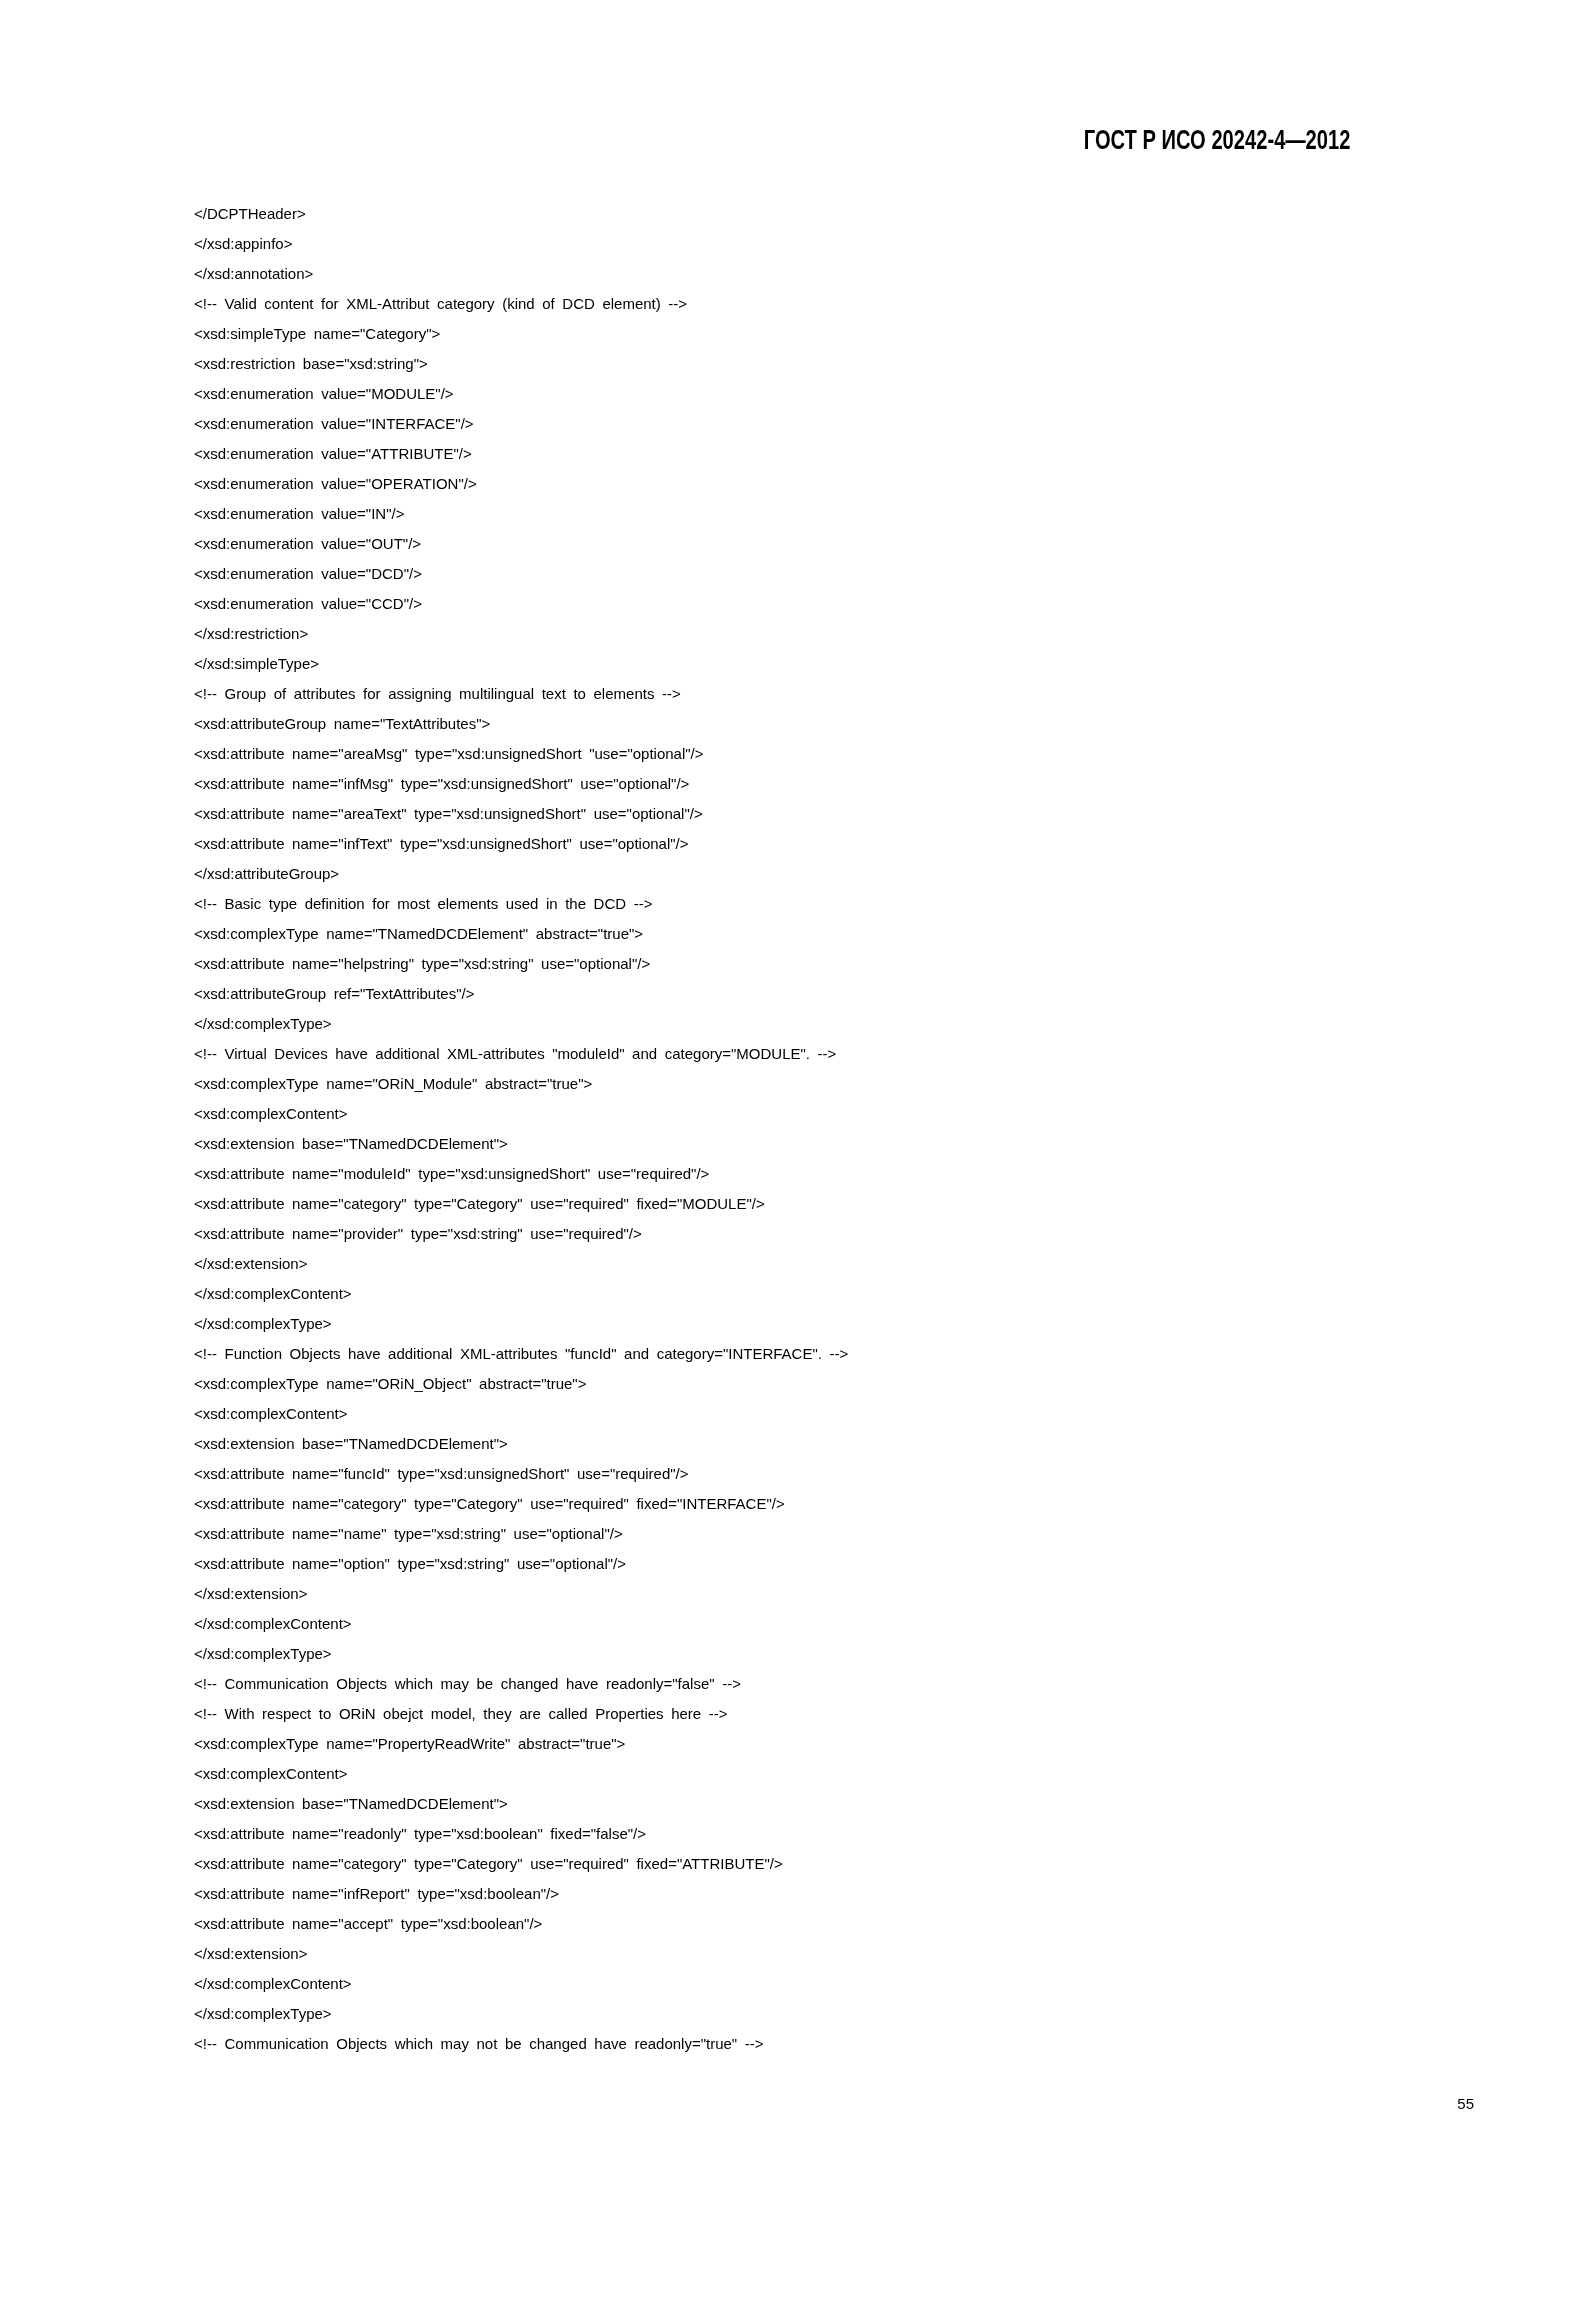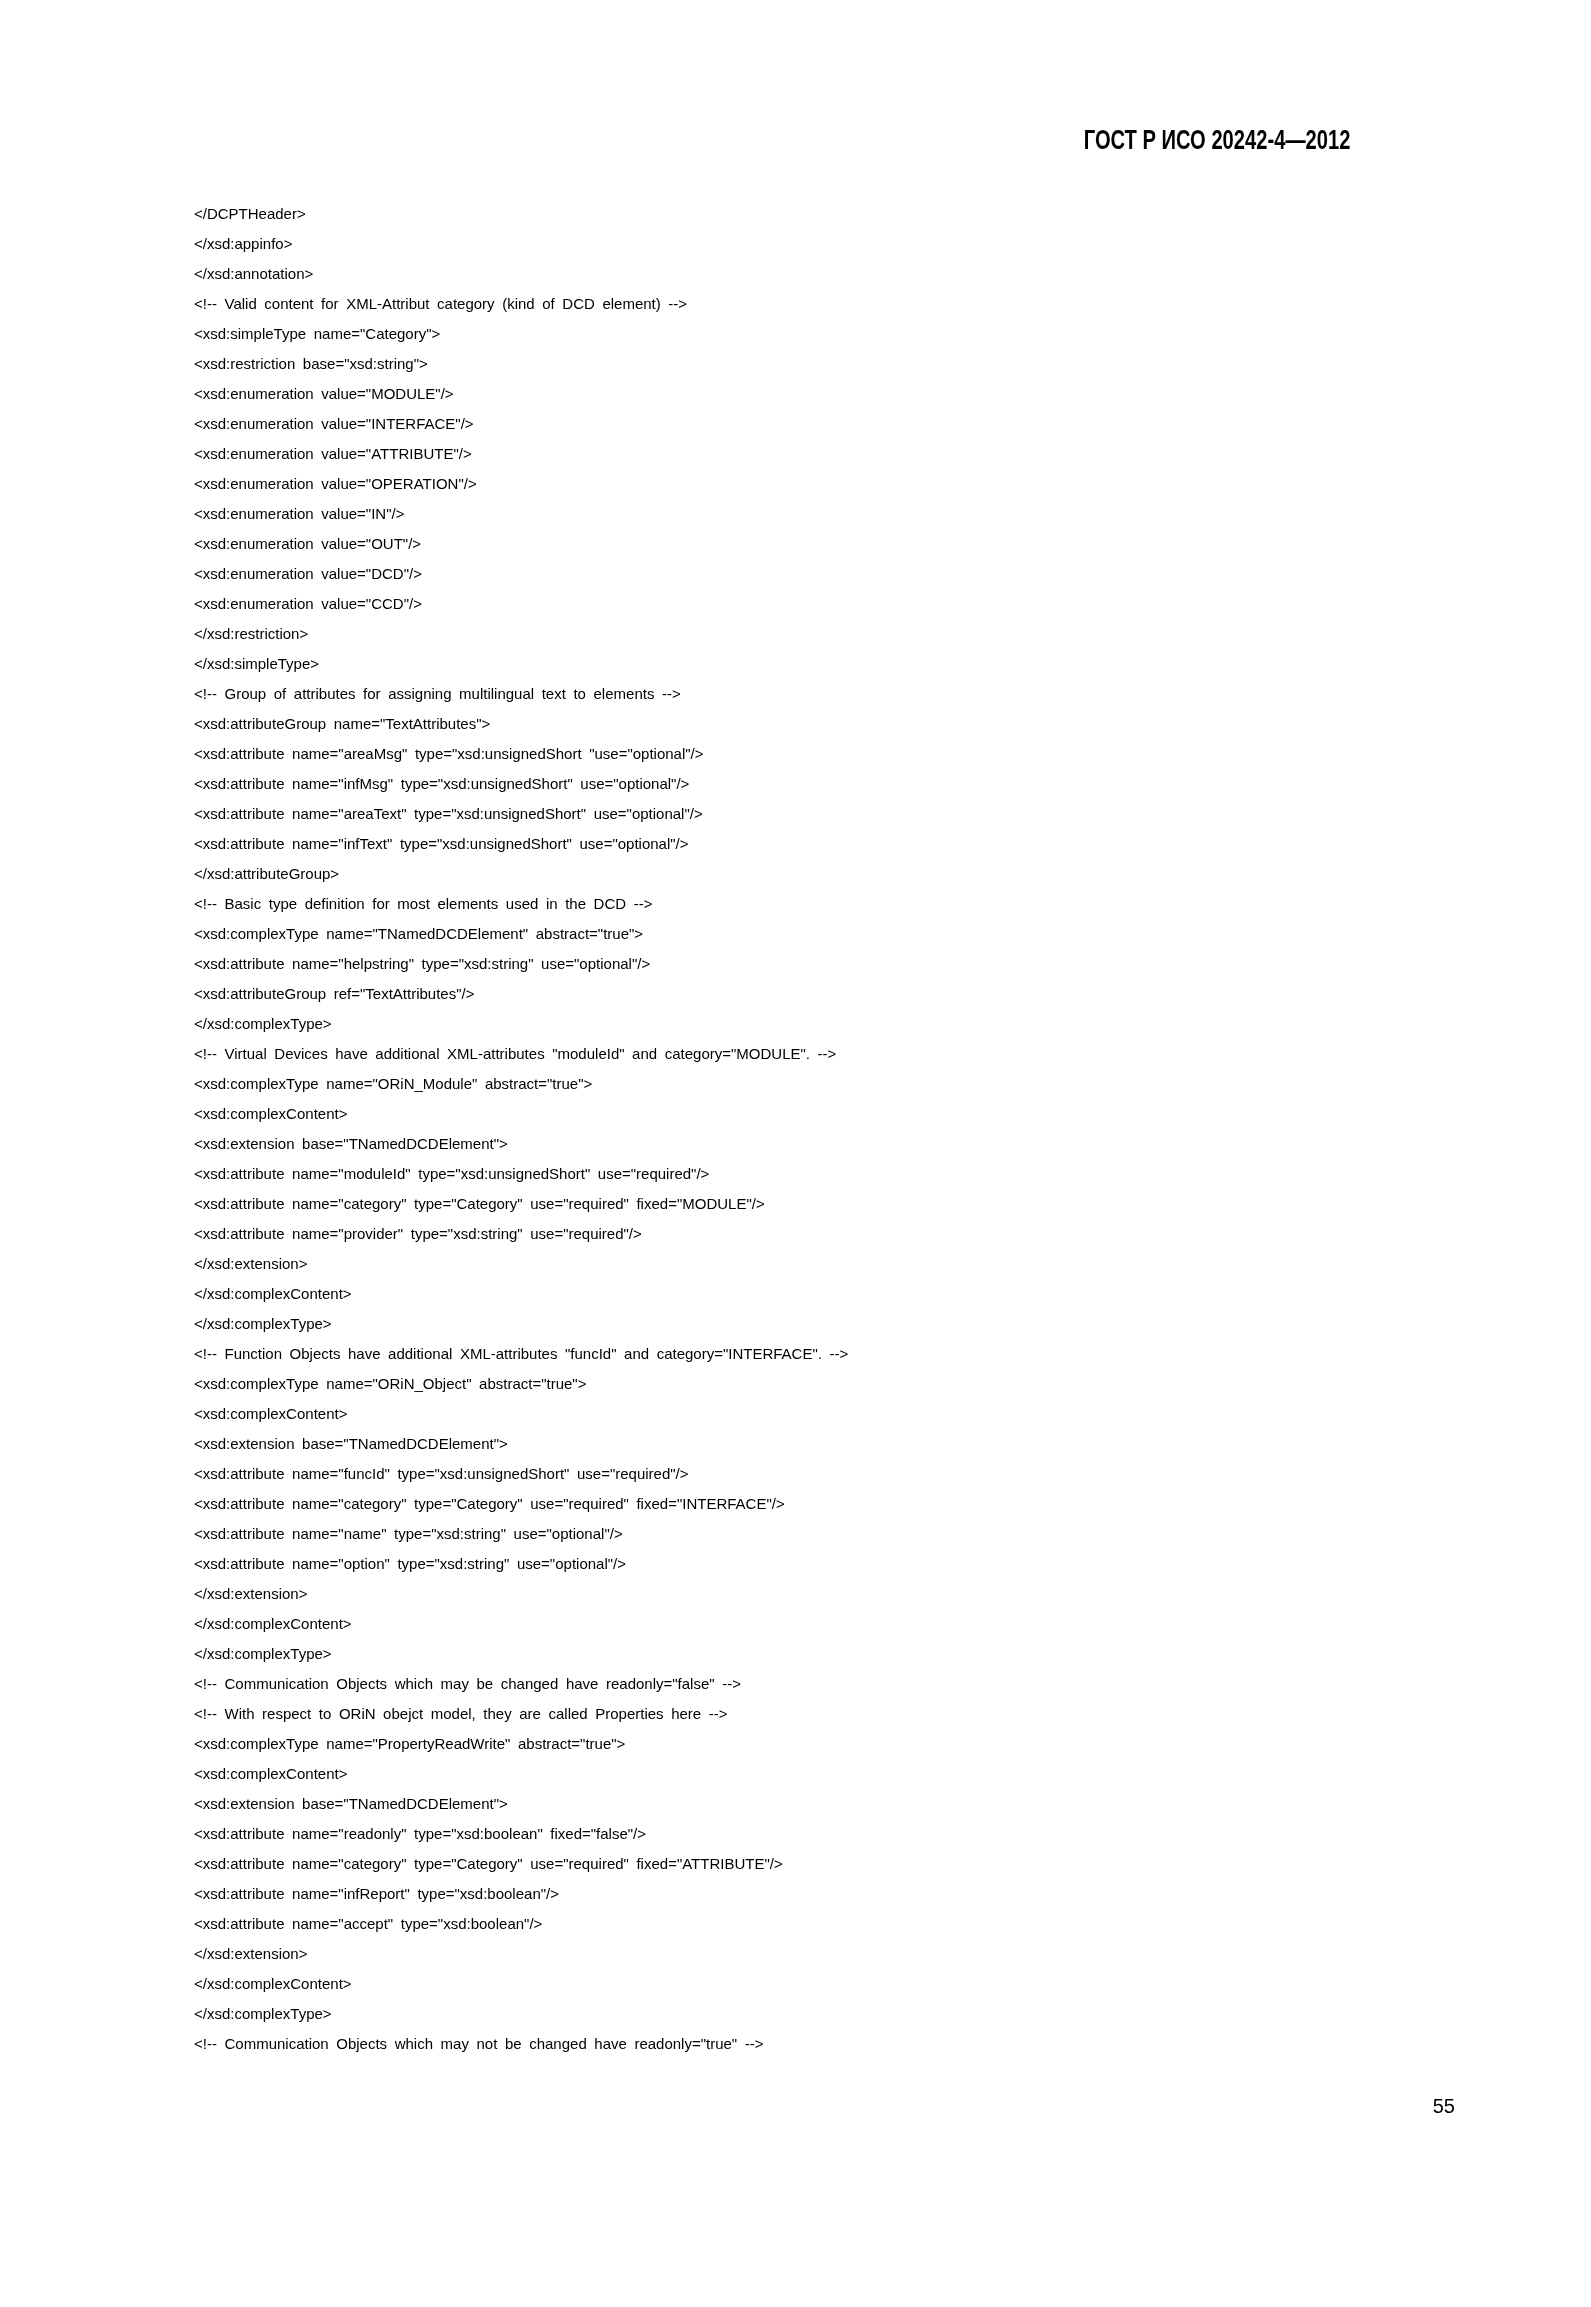--- a/index.html
+++ b/index.html
@@ -36,22 +36,22 @@
     line-height: 30px;
     word-spacing: 3.4px;
     white-space: pre;
   }
   .code-line {
     height: 30px;
   }
   .page-footer {
     position: absolute;
     top: 2095px;
-    right: 136px;
-    font-size: 20px;
+    right: 117px;
+    font-size: 15px;
   }
 </style>
 </head>
 <body>
 
 <div class="page">
 
   <div class="page-header">ГОСТ Р ИСО 20242-4—2012</div>
 
   <div class="code-block"><div class="code-line">&lt;/DCPTHeader&gt;</div><div class="code-line">&lt;/xsd:appinfo&gt;</div><div class="code-line">&lt;/xsd:annotation&gt;</div><div class="code-line">&lt;!-- Valid content for XML-Attribut category (kind of DCD element) --&gt;</div><div class="code-line">&lt;xsd:simpleType name="Category"&gt;</div><div class="code-line">&lt;xsd:restriction base="xsd:string"&gt;</div><div class="code-line">&lt;xsd:enumeration value="MODULE"/&gt;</div><div class="code-line">&lt;xsd:enumeration value="INTERFACE"/&gt;</div><div class="code-line">&lt;xsd:enumeration value="ATTRIBUTE"/&gt;</div><div class="code-line">&lt;xsd:enumeration value="OPERATION"/&gt;</div><div class="code-line">&lt;xsd:enumeration value="IN"/&gt;</div><div class="code-line">&lt;xsd:enumeration value="OUT"/&gt;</div><div class="code-line">&lt;xsd:enumeration value="DCD"/&gt;</div><div class="code-line">&lt;xsd:enumeration value="CCD"/&gt;</div><div class="code-line">&lt;/xsd:restriction&gt;</div><div class="code-line">&lt;/xsd:simpleType&gt;</div><div class="code-line">&lt;!-- Group of attributes for assigning multilingual text to elements --&gt;</div><div class="code-line">&lt;xsd:attributeGroup name="TextAttributes"&gt;</div><div class="code-line">&lt;xsd:attribute name="areaMsg" type="xsd:unsignedShort "use="optional"/&gt;</div><div class="code-line">&lt;xsd:attribute name="infMsg" type="xsd:unsignedShort" use="optional"/&gt;</div><div class="code-line">&lt;xsd:attribute name="areaText" type="xsd:unsignedShort" use="optional"/&gt;</div><div class="code-line">&lt;xsd:attribute name="infText" type="xsd:unsignedShort" use="optional"/&gt;</div><div class="code-line">&lt;/xsd:attributeGroup&gt;</div><div class="code-line">&lt;!-- Basic type definition for most elements used in the DCD --&gt;</div><div class="code-line">&lt;xsd:complexType name="TNamedDCDElement" abstract="true"&gt;</div><div class="code-line">&lt;xsd:attribute name="helpstring" type="xsd:string" use="optional"/&gt;</div><div class="code-line">&lt;xsd:attributeGroup ref="TextAttributes"/&gt;</div><div class="code-line">&lt;/xsd:complexType&gt;</div><div class="code-line">&lt;!-- Virtual Devices have additional XML-attributes "moduleId" and category="MODULE". --&gt;</div><div class="code-line">&lt;xsd:complexType name="ORiN_Module" abstract="true"&gt;</div><div class="code-line">&lt;xsd:complexContent&gt;</div><div class="code-line">&lt;xsd:extension base="TNamedDCDElement"&gt;</div><div class="code-line">&lt;xsd:attribute name="moduleId" type="xsd:unsignedShort" use="required"/&gt;</div><div class="code-line">&lt;xsd:attribute name="category" type="Category" use="required" fixed="MODULE"/&gt;</div><div class="code-line">&lt;xsd:attribute name="provider" type="xsd:string" use="required"/&gt;</div><div class="code-line">&lt;/xsd:extension&gt;</div><div class="code-line">&lt;/xsd:complexContent&gt;</div><div class="code-line">&lt;/xsd:complexType&gt;</div><div class="code-line">&lt;!-- Function Objects have additional XML-attributes "funcId" and category="INTERFACE". --&gt;</div><div class="code-line">&lt;xsd:complexType name="ORiN_Object" abstract="true"&gt;</div><div class="code-line">&lt;xsd:complexContent&gt;</div><div class="code-line">&lt;xsd:extension base="TNamedDCDElement"&gt;</div><div class="code-line">&lt;xsd:attribute name="funcId" type="xsd:unsignedShort" use="required"/&gt;</div><div class="code-line">&lt;xsd:attribute name="category" type="Category" use="required" fixed="INTERFACE"/&gt;</div><div class="code-line">&lt;xsd:attribute name="name" type="xsd:string" use="optional"/&gt;</div><div class="code-line">&lt;xsd:attribute name="option" type="xsd:string" use="optional"/&gt;</div><div class="code-line">&lt;/xsd:extension&gt;</div><div class="code-line">&lt;/xsd:complexContent&gt;</div><div class="code-line">&lt;/xsd:complexType&gt;</div><div class="code-line">&lt;!-- Communication Objects which may be changed have readonly="false" --&gt;</div><div class="code-line">&lt;!-- With respect to ORiN obejct model, they are called Properties here --&gt;</div><div class="code-line">&lt;xsd:complexType name="PropertyReadWrite" abstract="true"&gt;</div><div class="code-line">&lt;xsd:complexContent&gt;</div><div class="code-line">&lt;xsd:extension base="TNamedDCDElement"&gt;</div><div class="code-line">&lt;xsd:attribute name="readonly" type="xsd:boolean" fixed="false"/&gt;</div><div class="code-line">&lt;xsd:attribute name="category" type="Category" use="required" fixed="ATTRIBUTE"/&gt;</div><div class="code-line">&lt;xsd:attribute name="infReport" type="xsd:boolean"/&gt;</div><div class="code-line">&lt;xsd:attribute name="accept" type="xsd:boolean"/&gt;</div><div class="code-line">&lt;/xsd:extension&gt;</div><div class="code-line">&lt;/xsd:complexContent&gt;</div><div class="code-line">&lt;/xsd:complexType&gt;</div><div class="code-line">&lt;!-- Communication Objects which may not be changed have readonly="true" --&gt;</div></div>

